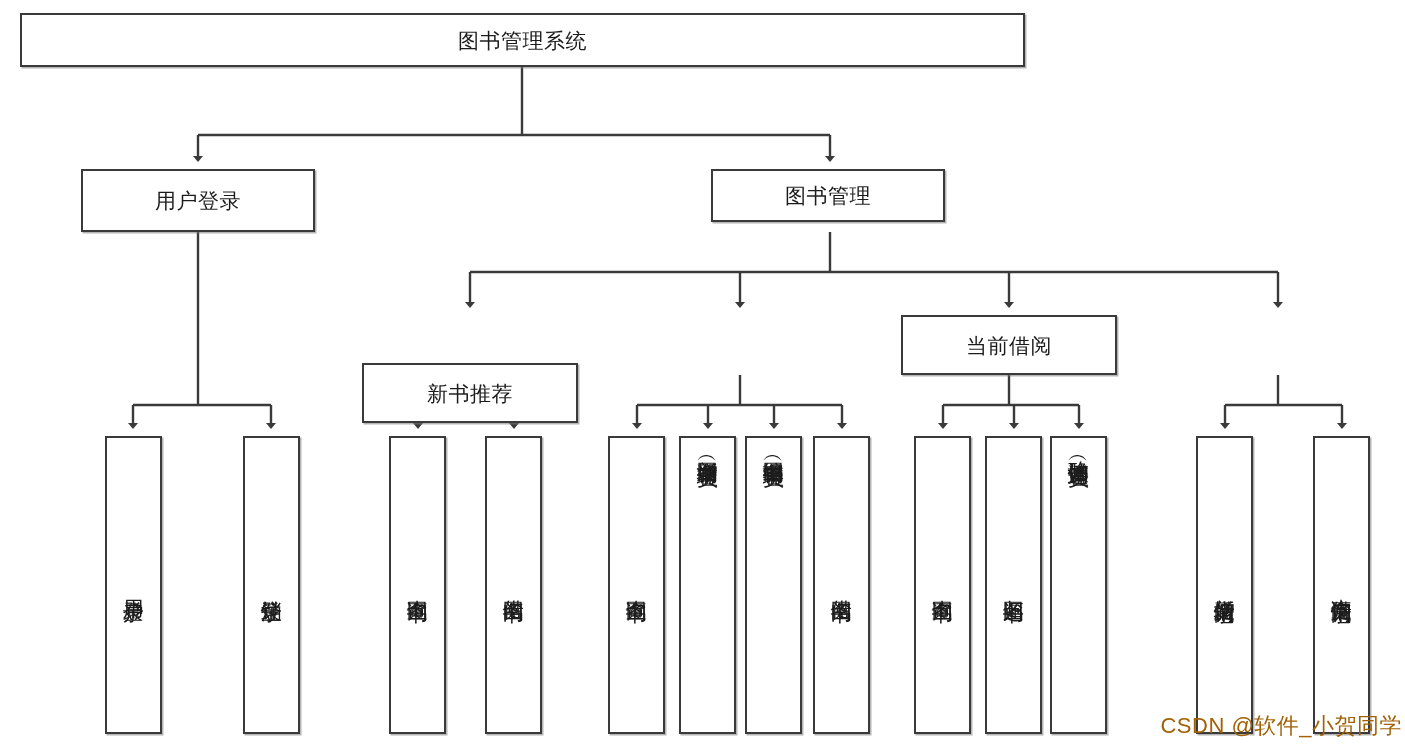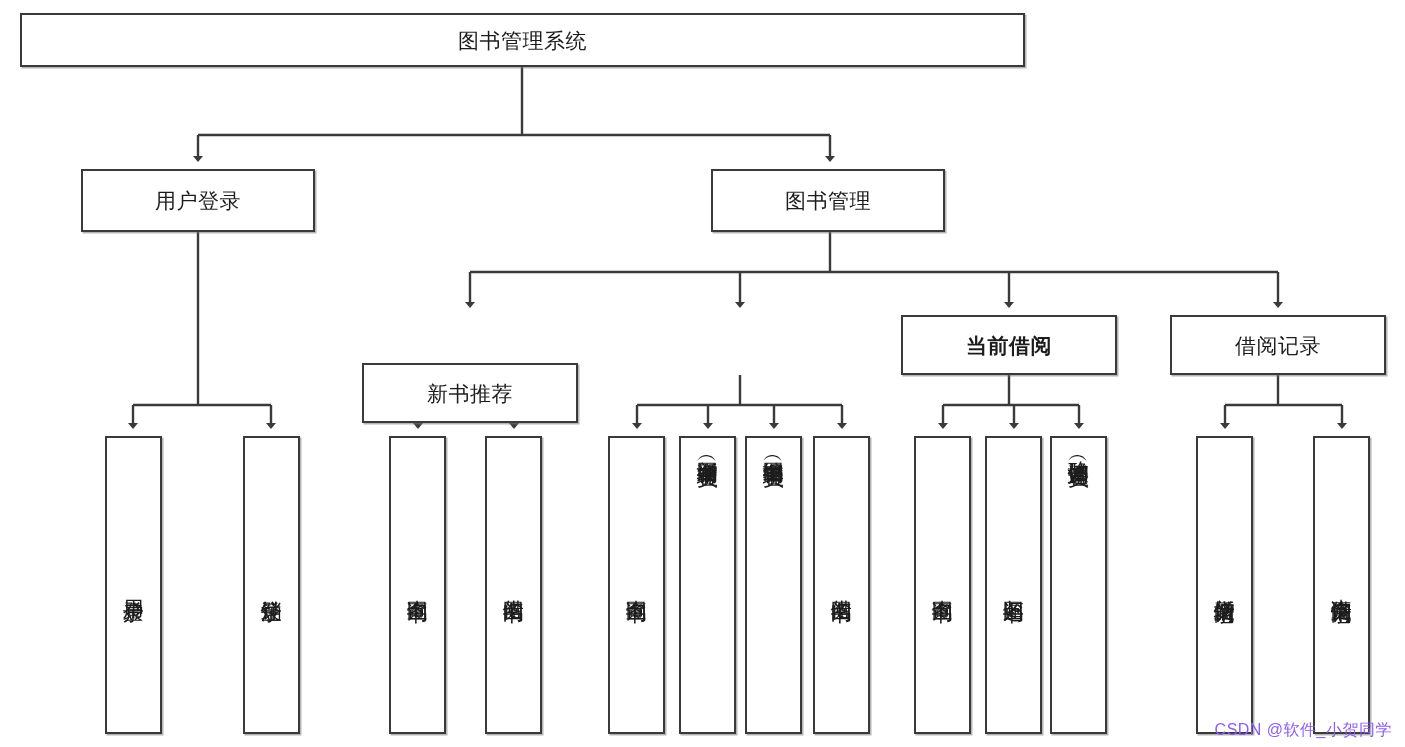--- a/index.html
+++ b/index.html
@@ -55,24 +55,24 @@
   .leaf-box {
     align-items: flex-start;
     padding-top: 6px;
   }
   .leaf-box.center-v {
     align-items: center;
     padding-top: 0;
   }
   .watermark {
     position: absolute;
-    right: 13px;
+    right: 3px;
     bottom: 6px;
-    font-size: 16px;
-    color: #8b5cf6;
+    font-size: 22px;
+    color: #a16207;
     white-space: nowrap;
     letter-spacing: 0.5px;
   }
 </style>
 </head>
 <body>
 
 <div id="diagram-root">
 
   <svg class="flow-svg" viewBox="0 0 1405 747">
@@ -125,32 +125,29 @@
     </g>
   </svg>
 
   <div class="node-box" style="left:20px; top:13px; width:1005px; height:54px;">
     <span class="node-label-h">图书管理系统</span>
   </div>
 
   <div class="node-box" style="left:81px; top:169px; width:234px; height:63px;">
     <span class="node-label-h">用户登录</span>
   </div>
-  <div class="node-box" style="left:711px; top:169px; width:234px; height:63px;">
+  <div class="node-box" style="left:711px; top:169px; width:234px; height:53px;">
     <span class="node-label-h">图书管理</span>
   </div>
 
   <div class="node-box" style="left:362px; top:315px; width:216px; height:60px;margin-top:48px;">
     <span class="node-label-h">新书推荐</span>
   </div>
-  <div class="node-box" style="left:901px; top:315px; width:216px; height:60px;font-weight:bold;">
+  <div class="node-box" style="left:901px; top:315px; width:216px; height:60px;">
     <span class="node-label-h">当前借阅</span>
-  </div>
-  <div class="node-box" style="left:1170px; top:315px; width:216px; height:60px;">
-    <span class="node-label-h">借阅记录</span>
   </div>
 
   <div class="node-box leaf-box center-v" style="left:105px; top:436px; width:57px; height:298px;">
     <span class="node-label-v">用户登录</span>
   </div>
   <div class="node-box leaf-box center-v" style="left:243px; top:436px; width:57px; height:298px;">
     <span class="node-label-v">注销登录</span>
   </div>
 
   <div class="node-box leaf-box center-v" style="left:389px; top:436px; width:57px; height:298px;">

